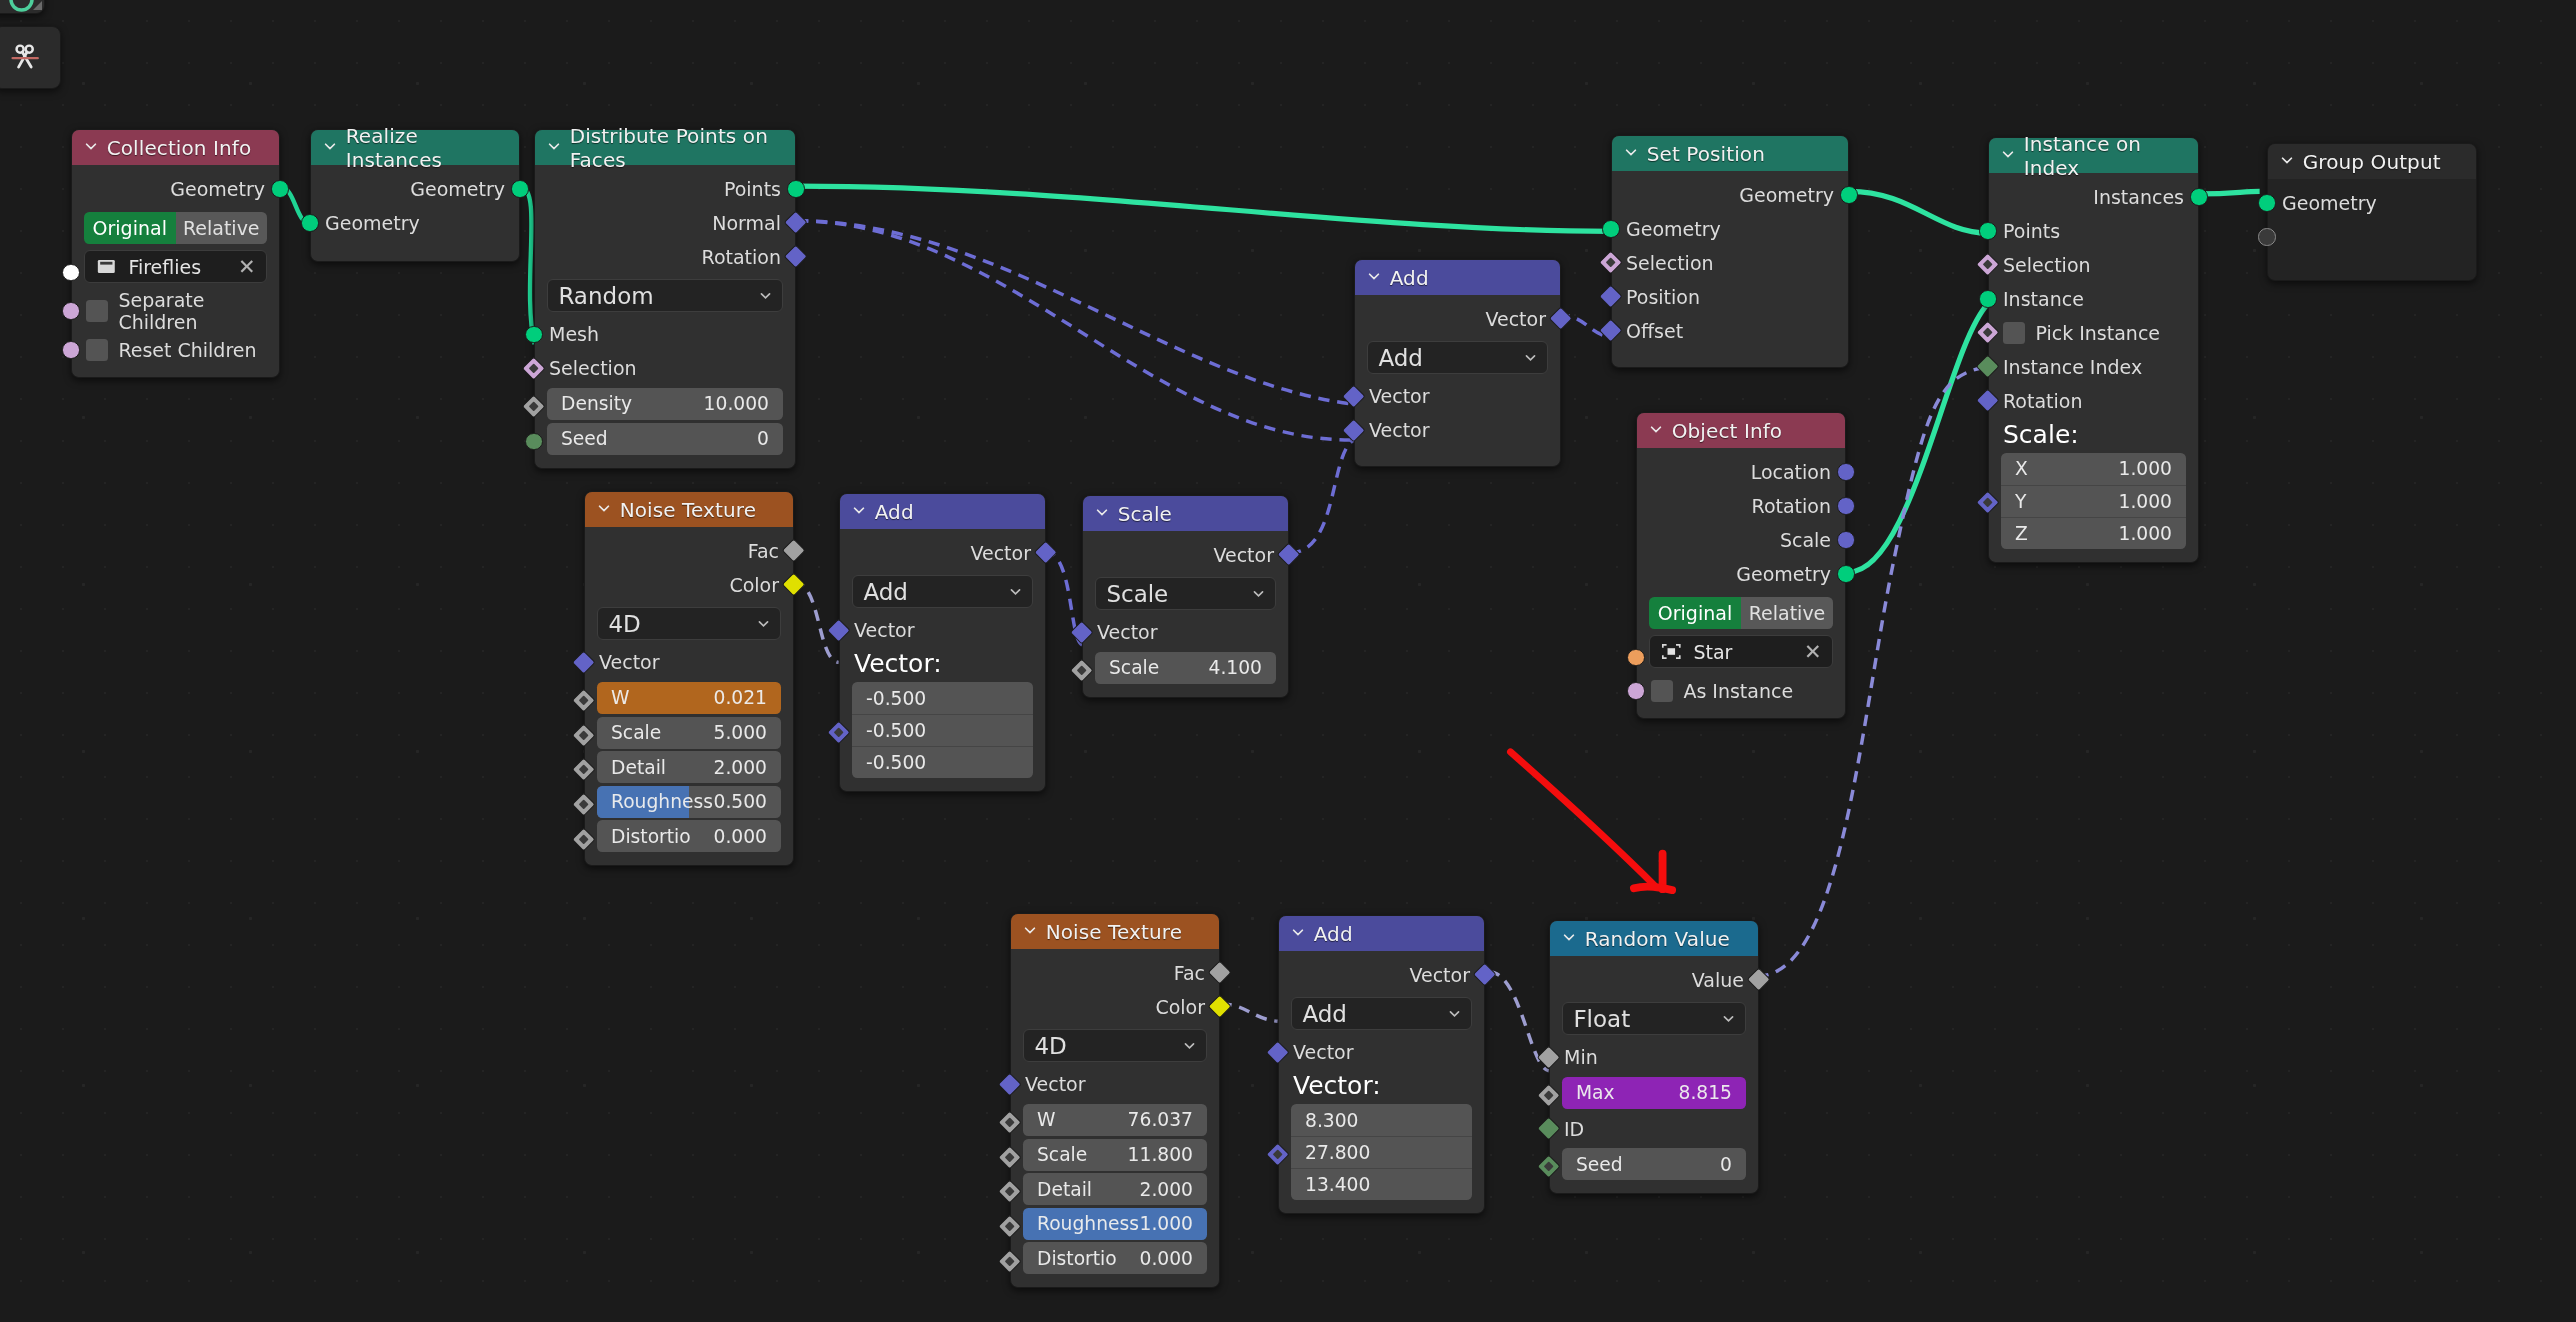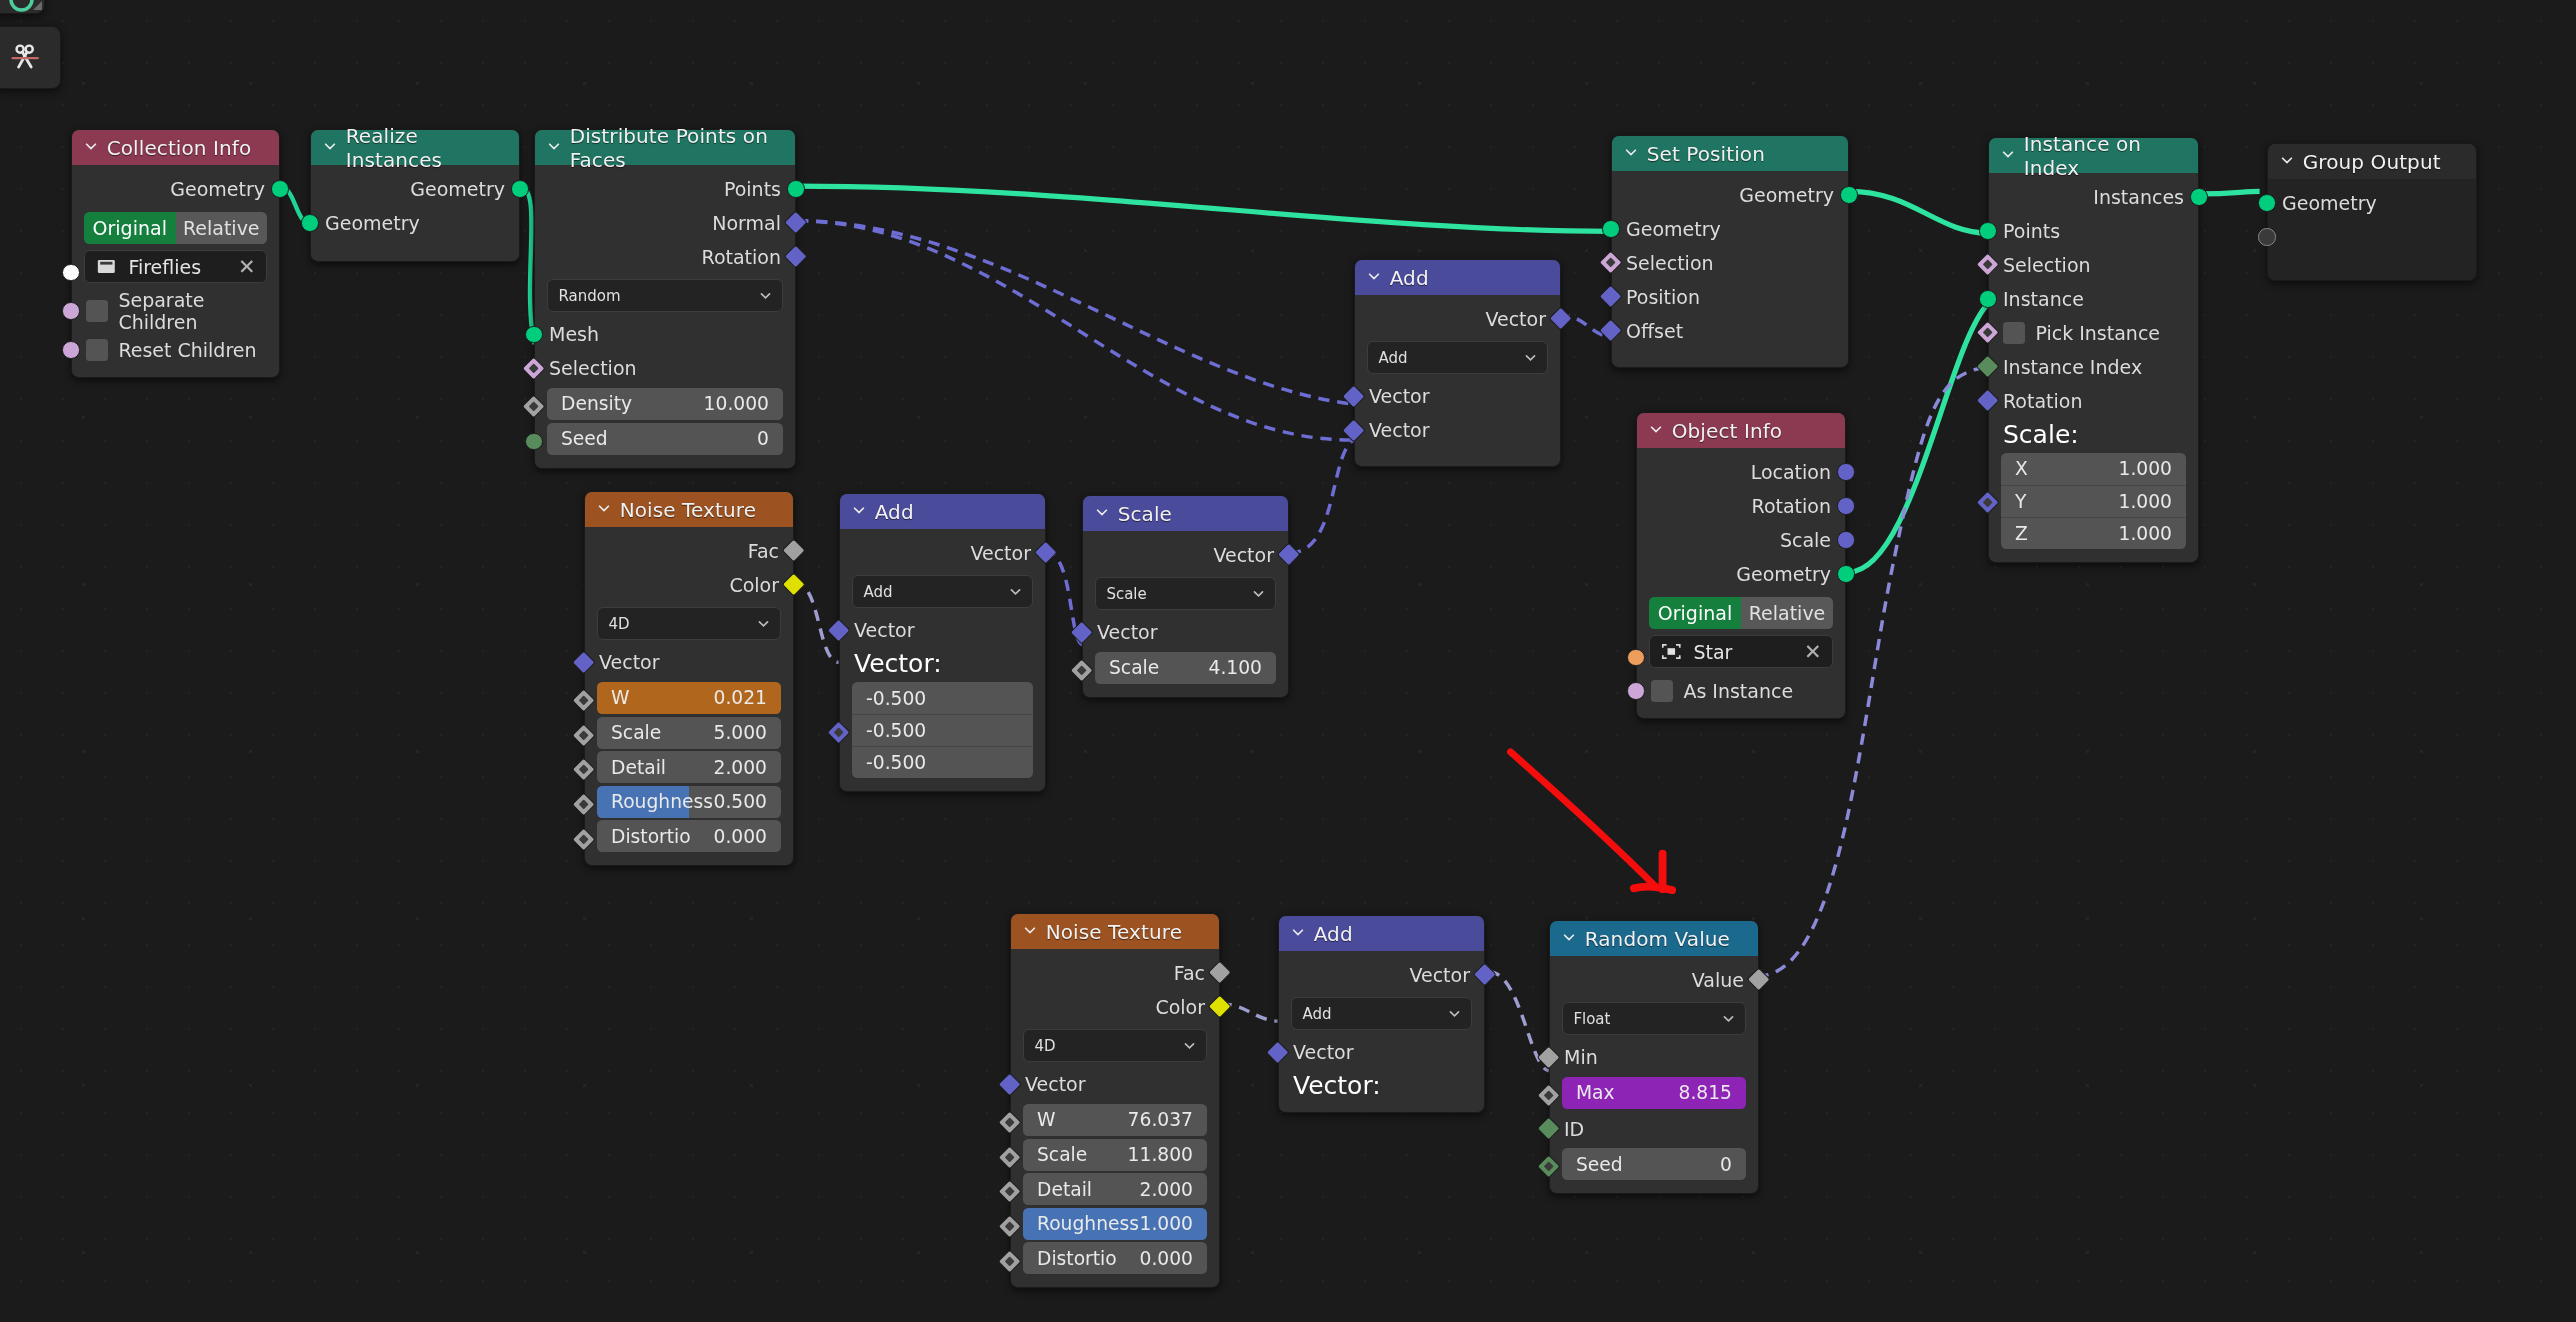--- a/index.html
+++ b/index.html
@@ -59,21 +59,21 @@
   .val   { background:#a1a1a1; }
   .bool  { background:#cca6d6; }
   .int   { background:#598c5c; }
   .col   { background:#e0e000; }
   .obj   { background:#ed9e5c; }
   .white { background:#ffffff; }
   .dropdown {
     margin:5.2px 12px 5.2px 12px; height:33px; background:#232323;
     border:0.9px solid #3d3d3d; border-radius:6px;
     display:flex; align-items:center; justify-content:space-between;
-    padding:0 10.4px; font-size:15px; color:#e0e0e0;
+    padding:0 10.4px; font-size:23px; color:#e0e0e0;
   }
   .dropdown .chev { width:13px;height:13px; opacity:.85;}
   .field {
     position:relative;
     margin:2.6px 12px; height:32px; background:#545454; border-radius:5.2px;
     display:flex; align-items:center; justify-content:space-between;
     padding:0 14px; font-size:18.7px; color:#eee;
   }
   .field.grp { border-radius:0; margin-top:0; margin-bottom:0; }
   .field.grp.first { border-radius:5.2px 5.2px 0 0; margin-top:2.6px;}
@@ -692,20 +692,32 @@
       <span>Add</span>
       <svg class="chev" viewBox="0 0 16 16">
           <path d="M3 6 L8 11 L13 6" fill="none" stroke="#d8d8d8" stroke-width="2" stroke-linecap="round"></path>
         </svg>
     </div>
     <div class="row inp">
       <span class="sock left diamond vec"></span>
       <span>Vector</span>
     </div>
     <div class="label-plain">Vector:</div>
+    <div style="position:relative;">
+      <span class="sock left dotdia vec" style="top:50px;"></span>
+      <div class="field grp first centered">
+        <span class="val-txt">8.300</span>
+      </div>
+      <div class="field grp centered">
+        <span class="val-txt">27.800</span>
+      </div>
+      <div class="field grp last centered">
+        <span class="val-txt">13.400</span>
+      </div>
+    </div>
   </div>
 </div>
 
 <div class="node" style="left:1549px; top:920px; width:210px;">
   <div class="node-header" style="background:#1b6a8e;">
     <svg class="chev" viewBox="0 0 16 16">
         <path d="M3 6 L8 11 L13 6" fill="none" stroke="#e9e9e9" stroke-width="2" stroke-linecap="round"></path>
       </svg>
     <span>Random Value</span>
   </div>

